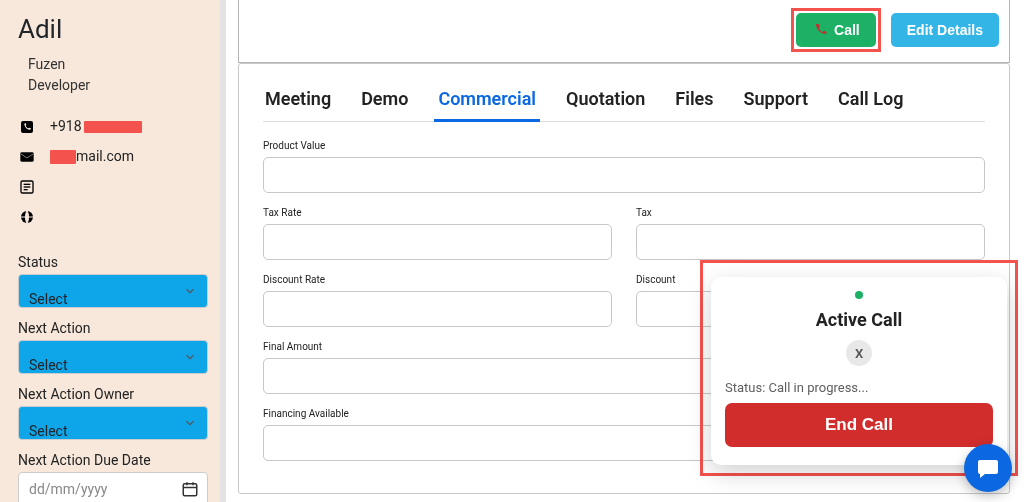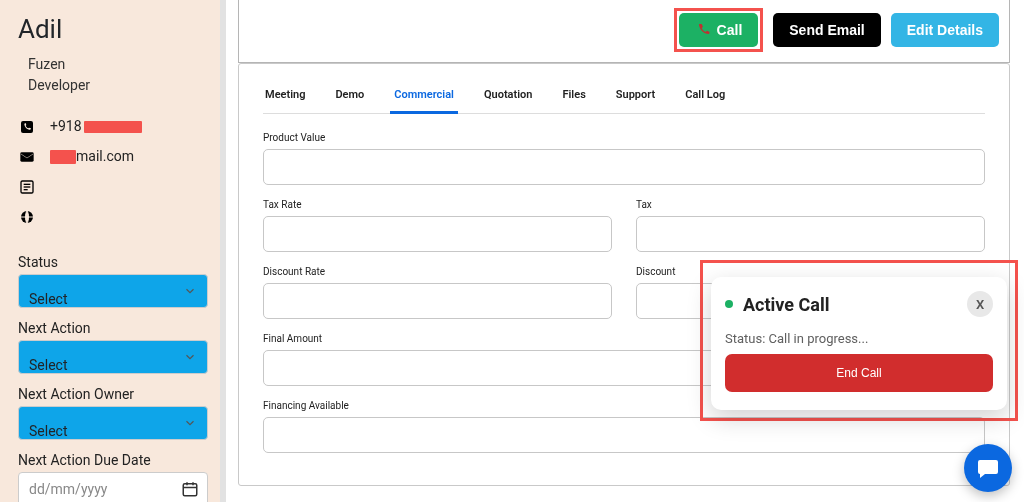--- a/index.html
+++ b/index.html
@@ -129,21 +129,21 @@
       margin-left: -14px;
     }
     .tabs {
       display: flex;
       gap: 26px;
       border-bottom: 1px solid #ddd;
       margin-bottom: 18px;
     }
     .tab {
       padding: 6px 2px 12px;
-      font-size: 11px;
+      font-size: 18px;
       font-weight: 600;
       color: #222;
       cursor: pointer;
       position: relative;
     }
     .tab.active { color: #0b68e0; }
     .tab.active::after {
       content: "";
       position: absolute;
       left: -2px;
@@ -180,20 +180,21 @@
       border-radius: 10px;
       box-shadow: 0 8px 24px rgba(0,0,0,0.18);
       padding: 14px 14px 18px 14px;
       position: relative;
     }
     .call-header {
       display: flex;
       align-items: center;
       gap: 10px;
       margin-bottom: 14px;
+      flex-direction: column;
     }
     .call-dot { width: 8px; height: 8px; border-radius: 50%; background: #1cb164; }
     .call-title { font-size: 18px; font-weight: 700; color: #222; flex: 1; }
     .call-close {
       width: 26px;
       height: 26px;
       border-radius: 50%;
       background: #e8e8e8;
       color: #555;
       display: flex;
@@ -204,22 +205,22 @@
       font-size: 13px;
     }
     .call-status { color: #606060; font-size: 13px; margin-bottom: 8px; }
     .end-call-btn {
       width: 100%;
       background: #d12d2d;
       color: #fff;
       border: none;
       border-radius: 7px;
       padding: 12px;
-      font-size: 12px;
-      font-weight: 400;
+      font-size: 17px;
+      font-weight: 700;
       cursor: pointer;
     }
 
     
     .chat-bubble {
       position: absolute;
       right: 12px;
       bottom: 10px;
       width: 48px;
       height: 48px;
@@ -339,23 +340,20 @@
 
     <div class="topbar">
       <span class="highlight-box">
         <button class="btn btn-call">
           <svg class="pi" viewBox="0 0 24 24">
               <path fill="#c03030" d="M6 3c0 8 7 15 15 15l1-3-4-2-2 2c-3-1-5-3-6-6l2-2-2-4-4 0z"></path>
             </svg>
           <span>Call</span>
         </button>
       </span>
-      <button class="btn btn-email">
-        <span>Send Email</span>
-      </button>
       <button class="btn btn-edit">
         <span>Edit Details</span>
       </button>
     </div>
 
     <div class="content-card">
       <div class="tabs">
         <div class="tab">Meeting</div>
         <div class="tab">Demo</div>
         <div class="tab active">Commercial</div>

